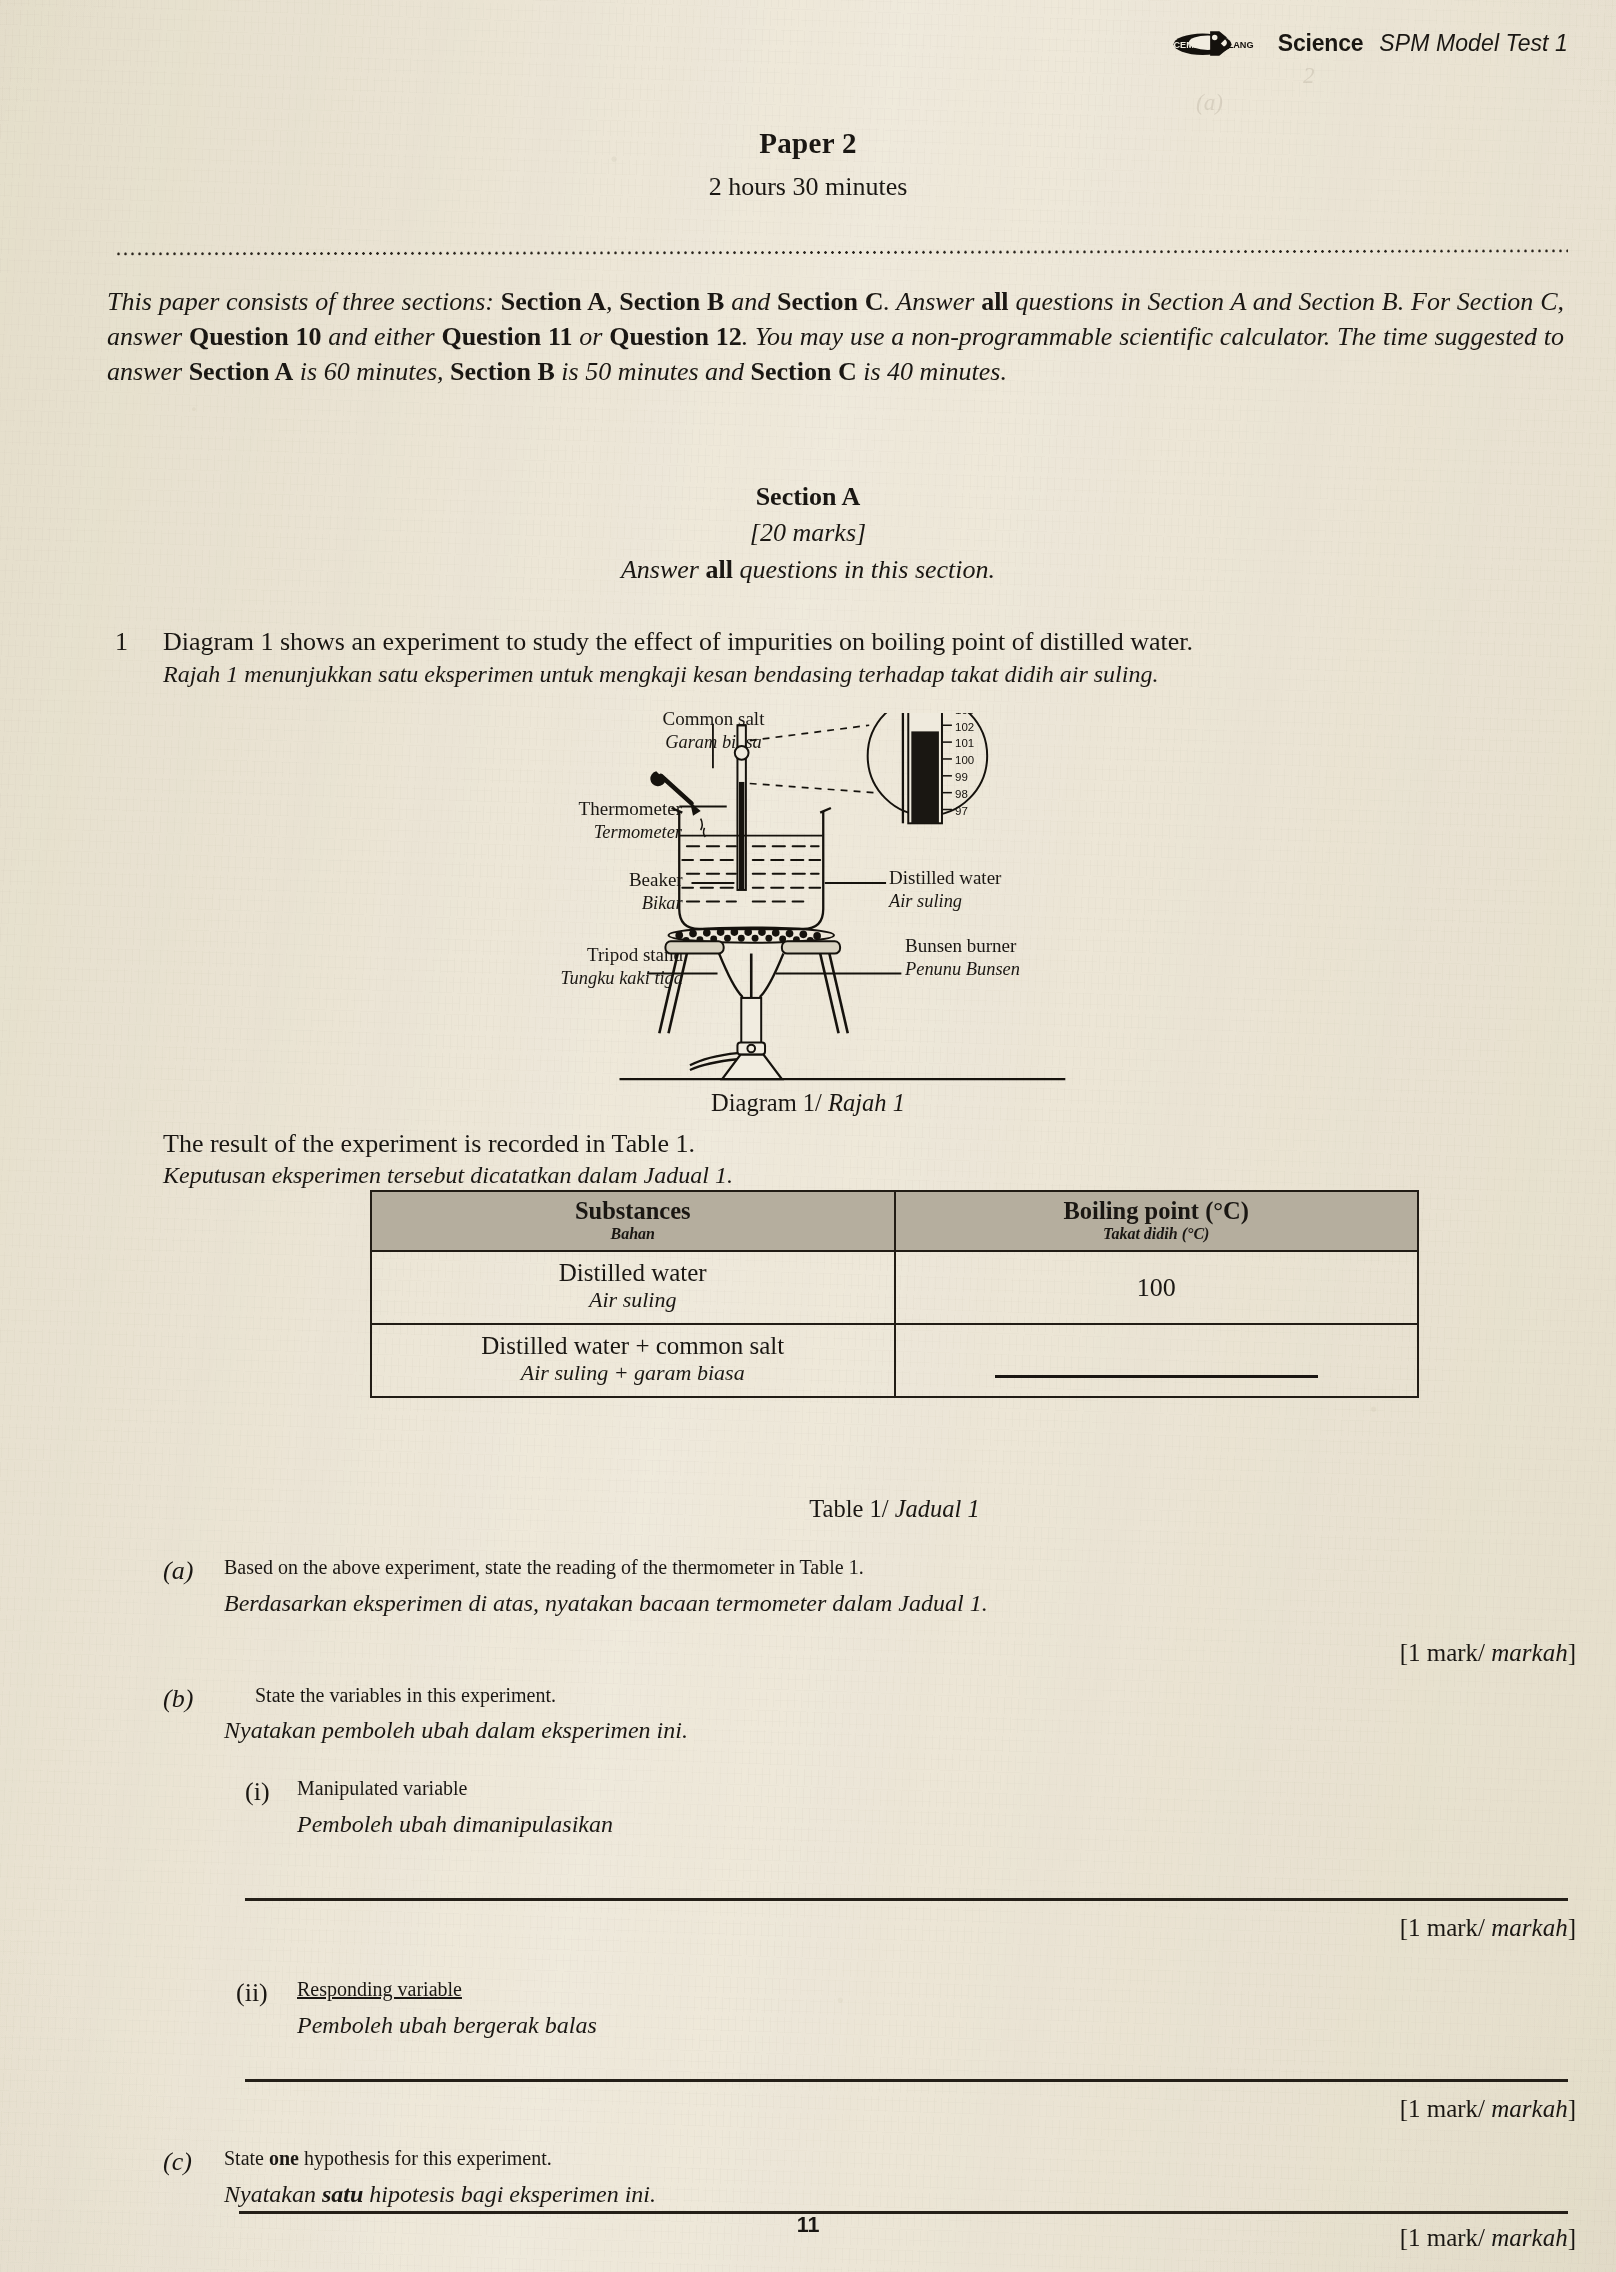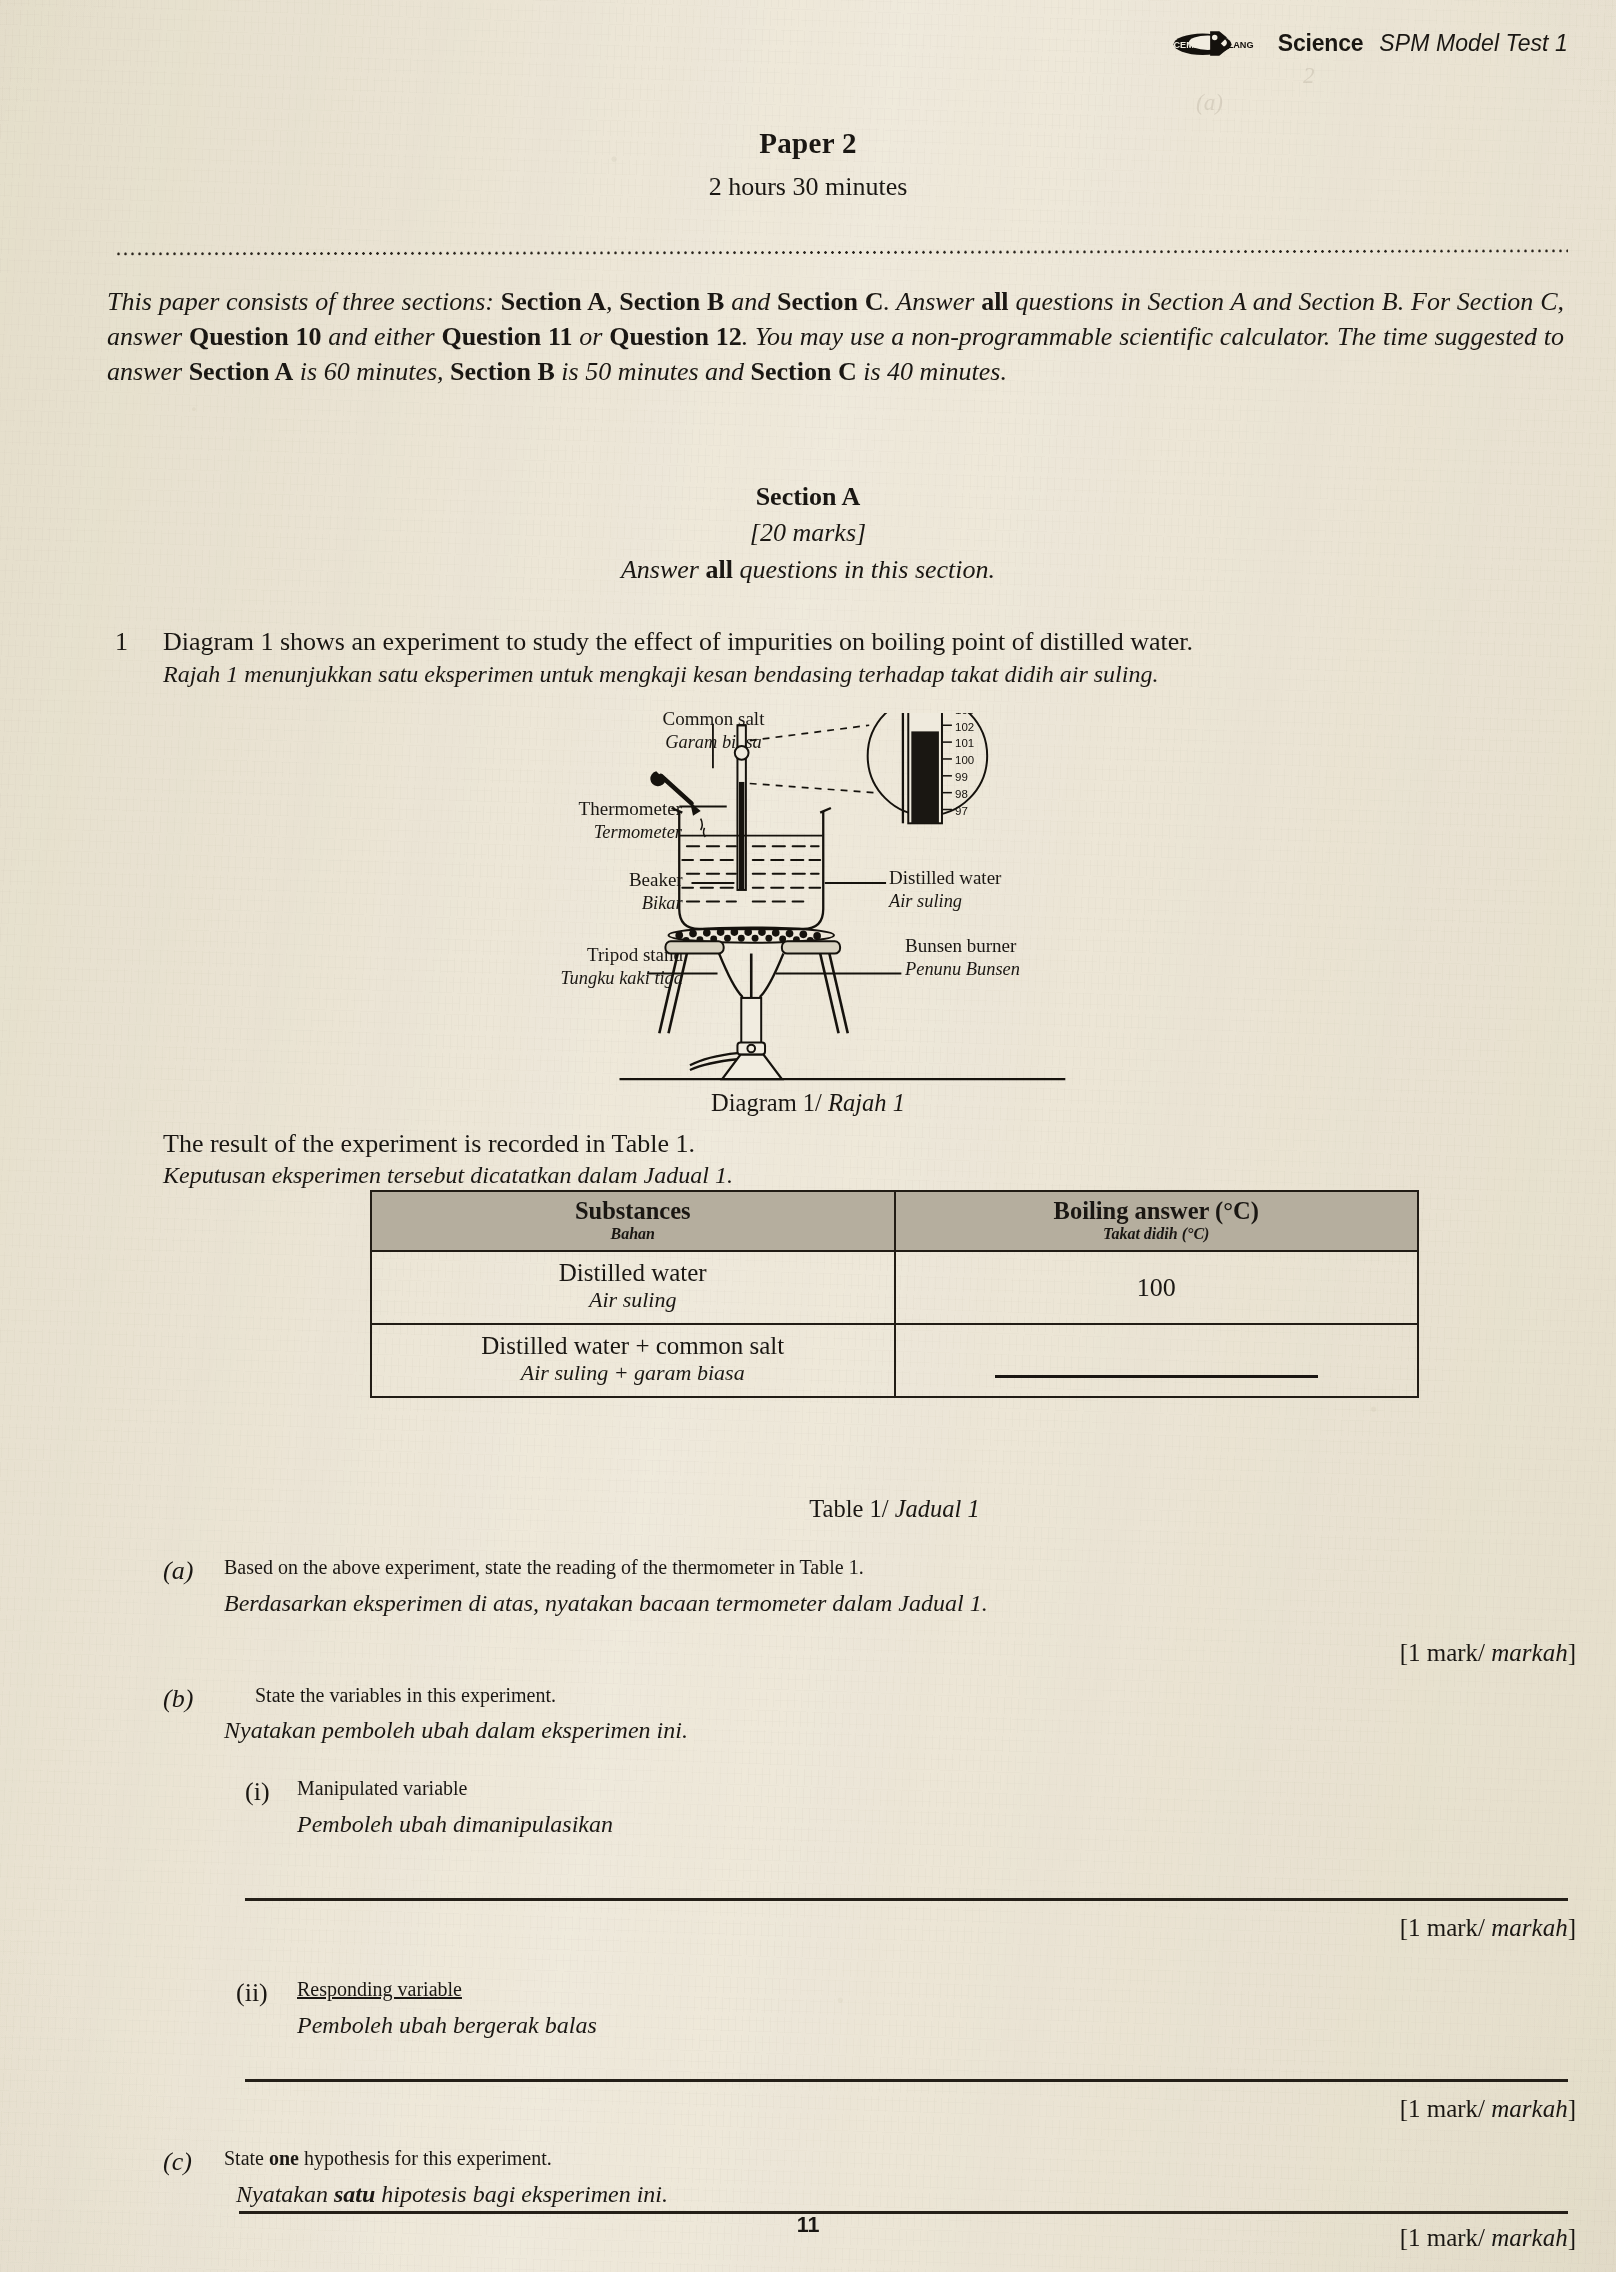--- a/index.html
+++ b/index.html
@@ -355,21 +355,21 @@
   <div class="res-ms">Keputusan eksperimen tersebut dicatatkan dalam Jadual 1.</div>
 
   <table class="t1">
     <thead>
       <tr>
         <th style="width:50%">
           <span class="th-en">Substances</span>
           <span class="th-ms">Bahan</span>
         </th>
         <th style="width:50%">
-          <span class="th-en">Boiling answer (°C)</span>
+          <span class="th-en">Boiling point (°C)</span>
           <span class="th-ms">Takat didih (°C)</span>
         </th>
       </tr>
     </thead>
     <tbody>
       <tr>
         <td class="sub">
           <span class="td-en">Distilled water</span>
           <span class="td-ms">Air suling</span>
         </td>
@@ -405,20 +405,20 @@
   <div class="mark" style="top:1914px;"><span>[1 mark/ </span><i>markah</i><span>]</span></div>
 
   <div class="roman" style="left:236px; top:1978px;">(ii)</div>
   <div class="part-en" style="left:297px; top:1978px; width:1073px;text-decoration:underline;">Responding variable</div>
   <div class="part-ms" style="left:297px; top:2012px; width:1073px;">Pemboleh ubah bergerak balas</div>
   <div class="ansline" style="left:245px; right:48px; top:2079px;"></div>
   <div class="mark" style="top:2095px;"><span>[1 mark/ </span><i>markah</i><span>]</span></div>
 
   <div class="part-lbl" style="left:163px; top:2147px; font-style:normal;"><i>(c)</i></div>
   <div class="part-en" style="left:224px; top:2147px; width:1196px;"><span>State </span><b>one</b><span> hypothesis for this experiment.</span></div>
-  <div class="part-ms" style="left:224px; top:2181px; width:1227px;margin-left:12px;"><span>Nyatakan </span><b>satu</b><span> hipotesis bagi eksperimen ini.</span></div>
+  <div class="part-ms" style="left:224px; top:2181px; width:1227px;"><span>Nyatakan </span><b>satu</b><span> hipotesis bagi eksperimen ini.</span></div>
   <div class="ansline" style="left:239px; right:48px; top:2211px;"></div>
   <div class="mark" style="top:2224px;"><span>[1 mark/ </span><i>markah</i><span>]</span></div>
 
   <div class="pageno">11</div>
 
 </div>
 
 
 </body></html>

